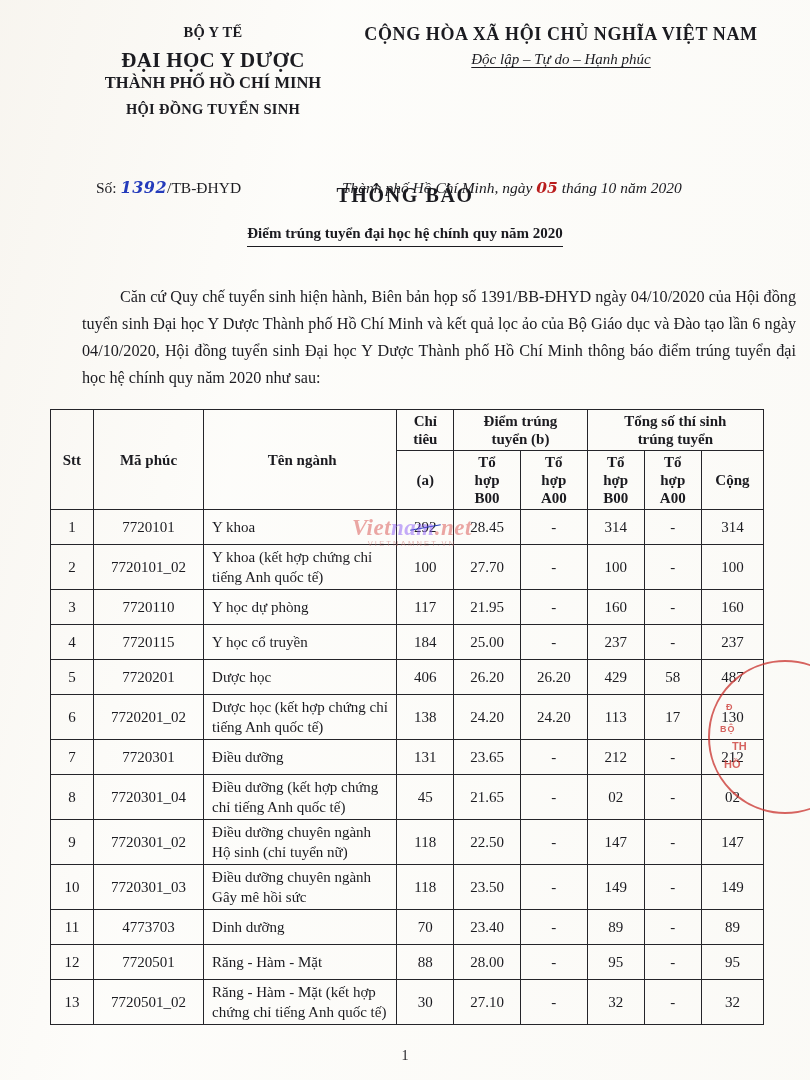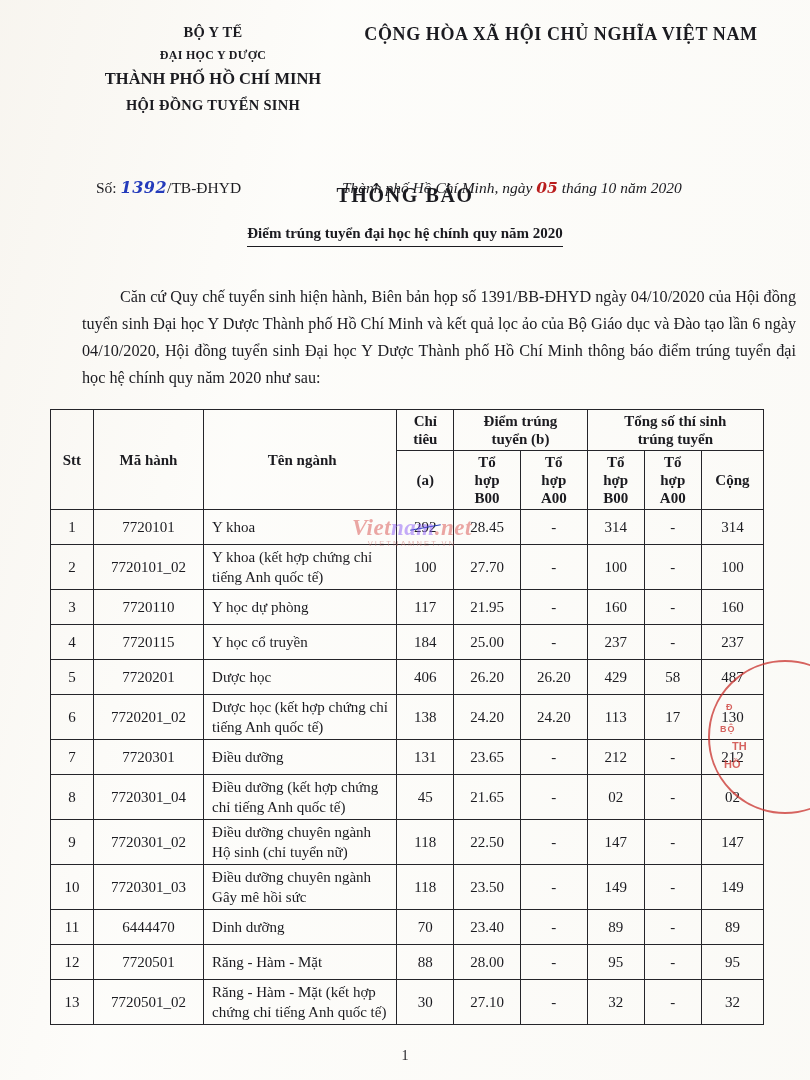--- a/index.html
+++ b/index.html
@@ -55,21 +55,21 @@
     box-sizing: border-box;
     text-align: center;
     padding-right: 18px;
   }
   .ln {
     font-weight: bold;
     letter-spacing: .3px;
     white-space: nowrap;
   }
   .hdr-left .ln1 { font-size: 14.5px; margin-bottom: 7px; }
-  .hdr-left .ln2 { font-size: 12px; margin-bottom: 6px; }
+  .hdr-left .ln2 { font-size: 21px; }
   .hdr-left .ln3 { font-size: 16.5px; margin-bottom: 8px; letter-spacing: 0; }
   .hdr-left .ln4 { font-size: 14.5px; margin-bottom: 10px; }
   .hdr-right .ln1 { font-size: 18px; margin-bottom: 6px; letter-spacing: .6px; }
   .hdr-right .ln2 {
     font-size: 15px;
     font-style: italic;
     text-decoration: underline;
     text-underline-offset: 3px;
   }
 
@@ -251,20 +251,21 @@
 
     <div class="header">
       <div class="hdr-left">
         <div class="ln ln1">BỘ Y TẾ</div>
         <div class="ln ln2">ĐẠI HỌC Y DƯỢC</div>
         <div class="ln ln3">THÀNH PHỐ HỒ CHÍ MINH</div>
         <div class="ln ln4">HỘI ĐỒNG TUYỂN SINH</div>
       </div>
       <div class="hdr-right">
         <div class="ln ln1">CỘNG HÒA XÃ HỘI CHỦ NGHĨA VIỆT NAM</div>
+        <div class="ln2">Độc lập – Tự do – Hạnh phúc</div>
       </div>
     </div>
 
     <div class="row-num">
       <div class="c1">
         <div class="numline">
           <span>Số:</span>
           <span class="hand">1392</span><span>/TB-ĐHYD</span>
         </div>
       </div>
@@ -281,21 +282,21 @@
       <div class="t-main">THÔNG BÁO</div>
       <div class="t-sub">Điểm trúng tuyển đại học hệ chính quy năm 2020</div>
     </div>
 
     <div class="para"><span class="indent"></span><span>Căn cứ Quy chế tuyển sinh hiện hành, Biên bản họp số 1391/BB-ĐHYD ngày 04/10/2020 của Hội đồng tuyển sinh Đại học Y Dược Thành phố Hồ Chí Minh và kết quả lọc ảo của Bộ Giáo dục và Đào tạo lần 6 ngày 04/10/2020, Hội đồng tuyển sinh Đại học Y Dược Thành phố Hồ Chí Minh thông báo điểm trúng tuyển đại học hệ chính quy năm 2020 như sau:</span></div>
 
     <table class="main">
       <thead>
         <tr>
           <th class="c-stt" rowspan="3">Stt</th>
-          <th class="c-code" rowspan="3">Mã hành</th>
+          <th class="c-code" rowspan="3">Mã phúc</th>
           <th class="c-name" rowspan="3" style="text-align:center">Tên ngành</th>
           <th class="c-quota" rowspan="2">
             <div>Chỉ</div>
             <div>tiêu</div>
           </th>
           <th colspan="2">
             <div>Điểm trúng</div>
             <div>tuyển (b)</div>
           </th>
           <th colspan="3">
@@ -436,21 +437,21 @@
           <td class="c-name">Điều dưỡng chuyên ngành Gây mê hồi sức</td>
           <td class="c-quota">118</td>
           <td class="c-sc">23.50</td>
           <td class="c-sc">-</td>
           <td class="c-tot">149</td>
           <td class="c-tot">-</td>
           <td class="c-sum">149</td>
         </tr>
         <tr>
           <td class="c-stt">11</td>
-          <td class="c-code">6444470</td>
+          <td class="c-code">4773703</td>
           <td class="c-name">Dinh dưỡng</td>
           <td class="c-quota">70</td>
           <td class="c-sc">23.40</td>
           <td class="c-sc">-</td>
           <td class="c-tot">89</td>
           <td class="c-tot">-</td>
           <td class="c-sum">89</td>
         </tr>
         <tr>
           <td class="c-stt">12</td>

